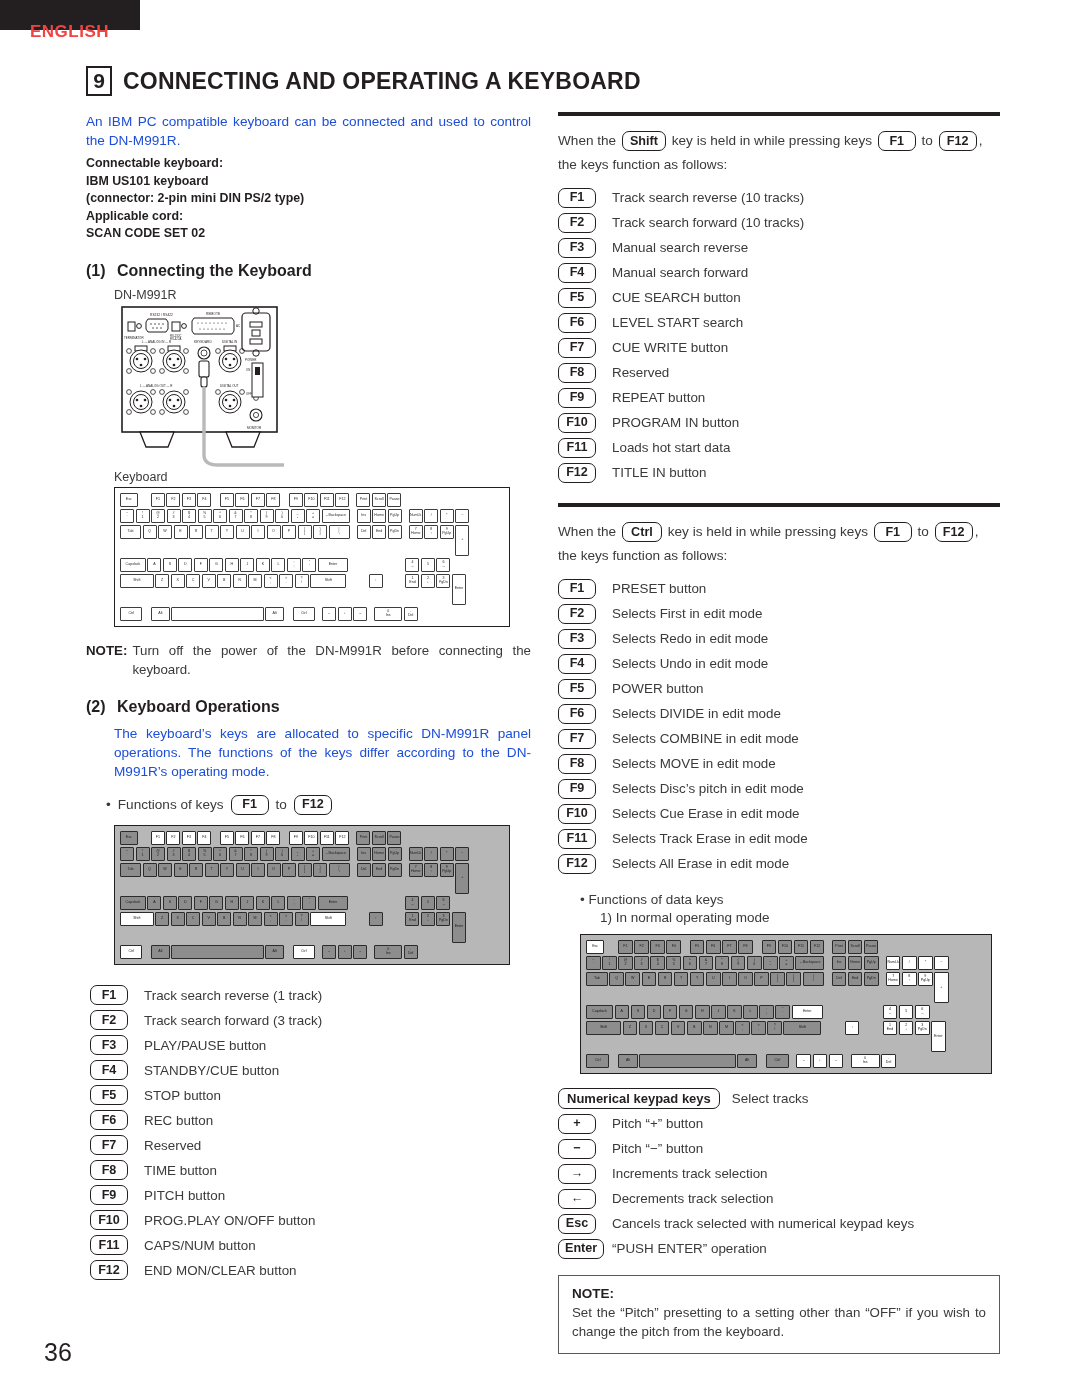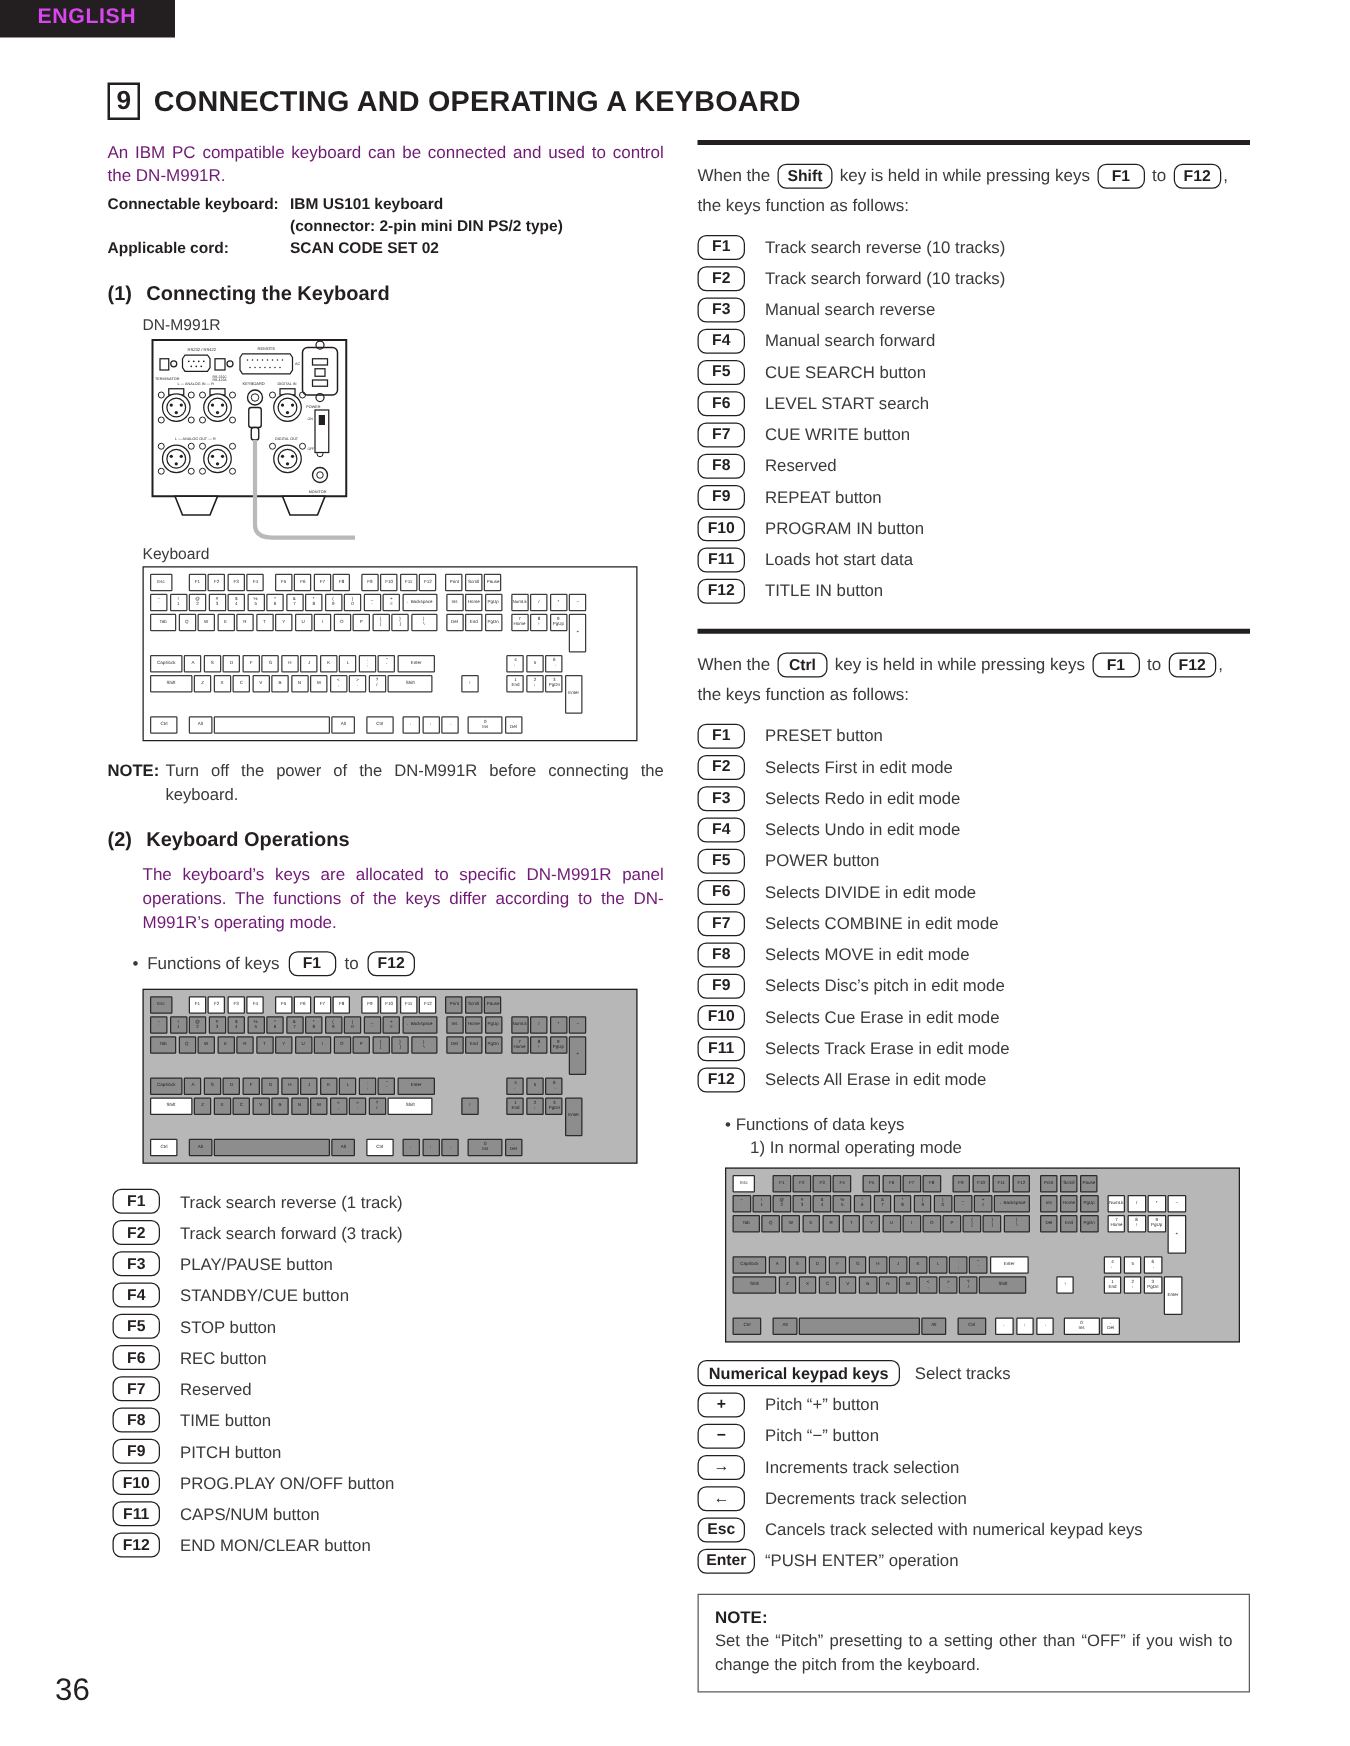--- a/index.html
+++ b/index.html
@@ -14,23 +14,23 @@
   }
 
   
   .lang-bar{
     position:absolute; left:0; top:0;
     width:140px; height:30px;
     background:#231f20;
   }
   .lang-bar span{
     display:block;
-    color:#d946ef; font-weight:bold; font-size:17px;
+    color:#ef4444; font-weight:bold; font-size:17px;
     letter-spacing:.5px;
-    padding:3px 0 0 30px;
+    padding:22px 0 0 30px;
   }
 
   
   .chapter{
     position:absolute; left:86px; top:66px;
     display:flex; align-items:center; gap:11px;
   }
   .chapter-num{
     border:2px solid #231f20;
     width:26px; height:30px;
@@ -40,26 +40,26 @@
   .chapter-title{
     font-weight:bold; font-size:23px; color:#231f20;
     letter-spacing:.2px;
   }
 
   
   .col-left{ position:absolute; left:86px; top:112px; width:445px; }
   .col-right{ position:absolute; left:558px; top:112px; width:442px; }
 
   .para{
-    font-size:13.6px; line-height:19px; color:#701a75;
+    font-size:13.6px; line-height:19px; color:#1d4ed8;
     text-align:justify;
   }
 
   .spec-table{ margin-top:5px; font-size:12.4px; font-weight:bold; color:#231f20; line-height:17.5px;}
-  .spec-row{ display:flex; }
+  .spec-row{ display:flex;flex-direction:column; }
   .spec-k{ width:146px; flex:none; }
   .spec-v{ flex:1; }
 
   .subhead{
     display:flex; gap:9px;
     font-size:16px; font-weight:bold; color:#231f20;
     margin-top:19px; margin-bottom:8px;
   }
   .subhead .sh-num{ width:22px; flex:none; }
 

